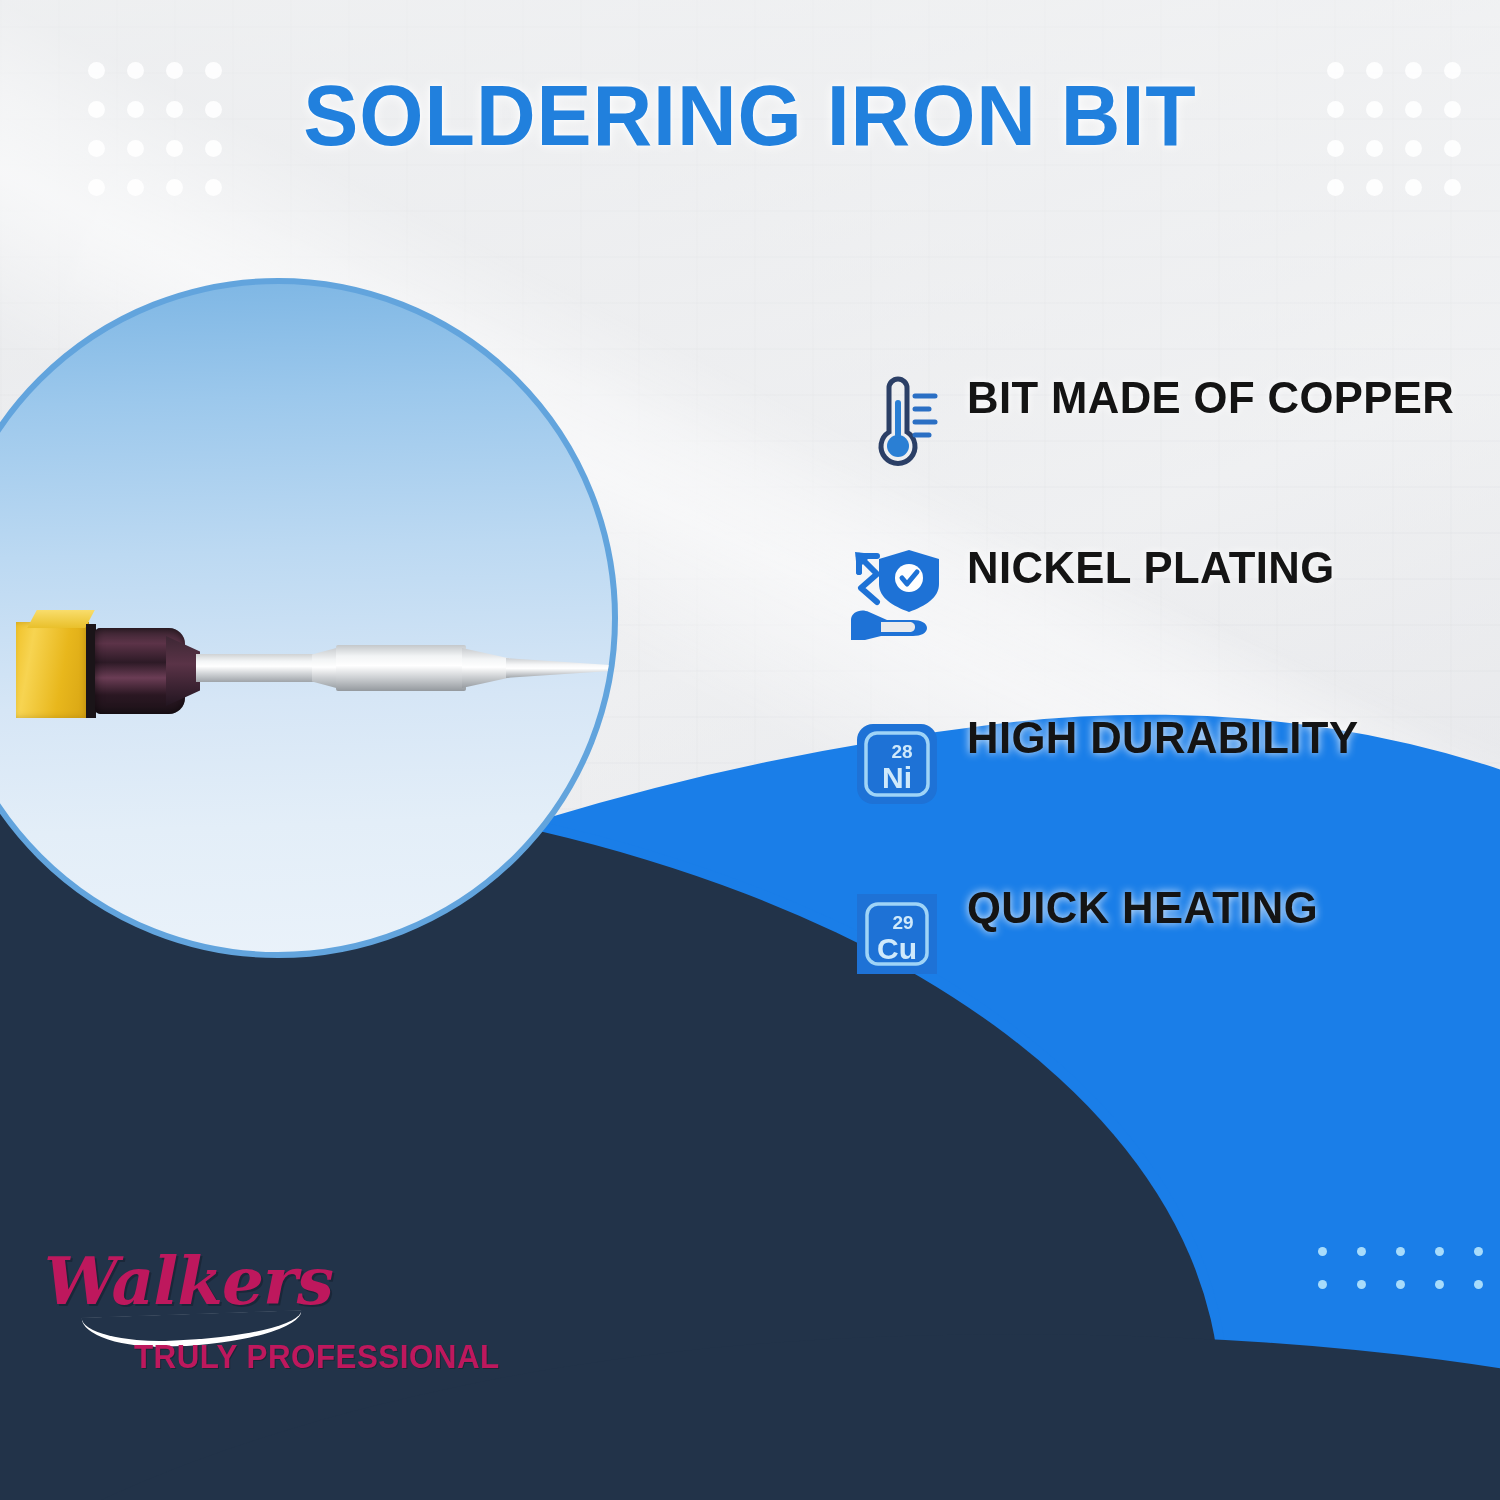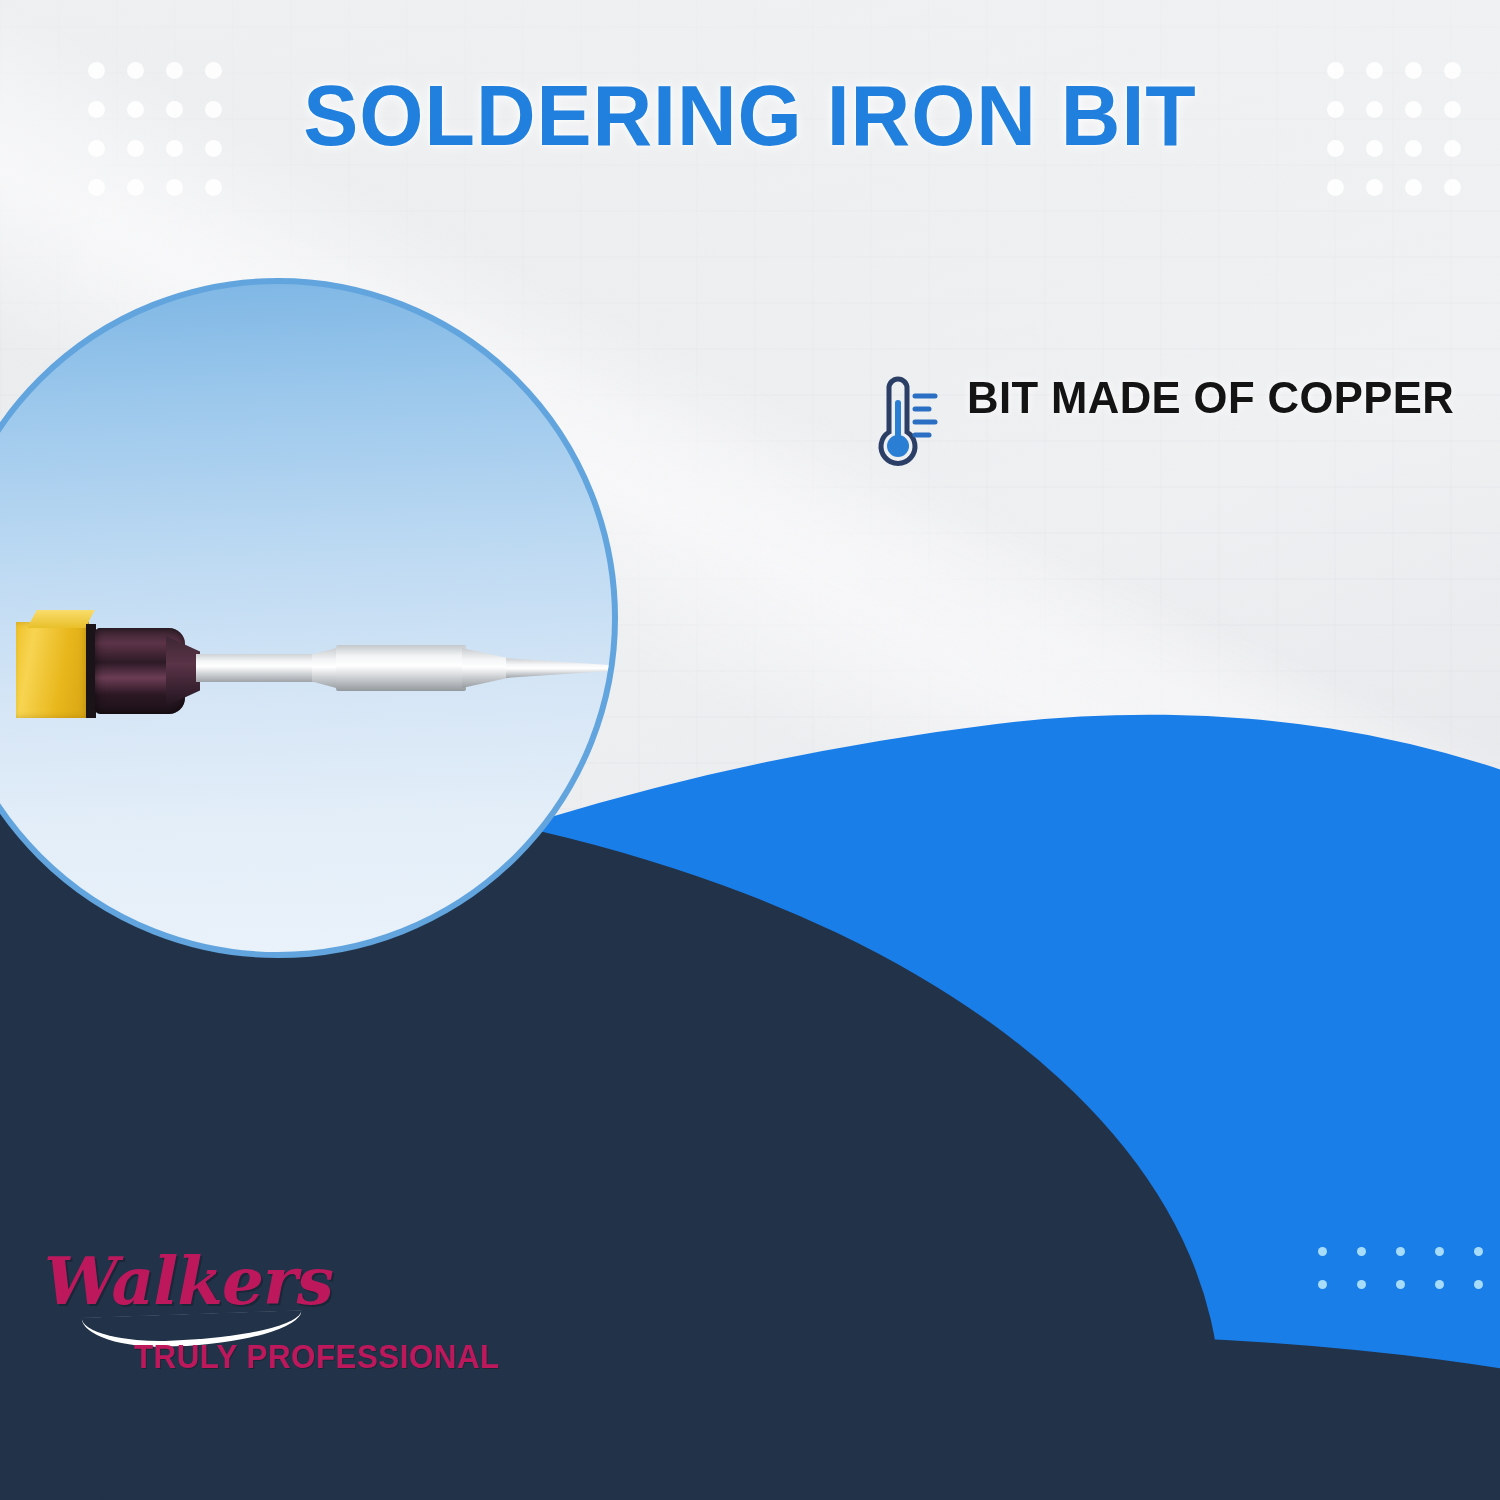--- a/index.html
+++ b/index.html
@@ -425,22 +425,64 @@
             <line x1="66" y1="20" x2="86" y2="20"></line>
             <line x1="66" y1="33" x2="80" y2="33"></line>
             <line x1="66" y1="46" x2="86" y2="46"></line>
             <line x1="66" y1="59" x2="80" y2="59"></line>
           </g>
         </svg>
       </div>
       <div class="feature-label">BIT MADE OF COPPER</div>
     </div>
 
-
-
+    <div class="feature-row">
+      <div class="feature-icon">
+        <svg width="100" height="96" viewBox="0 0 100 96">
+
+          <g stroke="#1e72d6" stroke-width="6" fill="none" stroke-linecap="round" stroke-linejoin="round">
+            <path d="M30 10 L12 10 M12 10 L12 26 M12 10 L30 28 L14 42 L30 56"></path>
+          </g>
+          <path d="M12 10 L12 26 M12 10 L28 10" stroke="#1e72d6" stroke-width="6" fill="none" stroke-linecap="round"></path>
+          <polygon points="8,6 26,8 10,24" fill="#1e72d6"></polygon>
+
+          <path d="M62 4 L92 13 V38 C92 52 78 60 62 66 C46 60 32 52 32 38 V13 Z" fill="#1e72d6"></path>
+          <circle cx="62" cy="32" r="14" fill="#ffffff"></circle>
+          <path d="M55 32 L60 38 L70 26" stroke="#1e72d6" stroke-width="5" fill="none" stroke-linecap="round" stroke-linejoin="round"></path>
+
+          <path d="M4 74 C4 66 14 62 22 66 L40 74 L66 74 C74 74 80 77 80 82 C80 87 74 90 66 90 L34 90 L18 94 L4 94 Z" fill="#1e72d6"></path>
+          <path d="M34 76 L62 76 C66 76 68 78 68 81 C68 84 66 86 62 86 L34 86 Z" fill="#e9eaec"></path>
+        </svg>
+      </div>
+      <div class="feature-label">NICKEL PLATING</div>
+    </div>
+
+    <div class="feature-row">
+      <div class="feature-icon">
+        <svg width="84" height="84" viewBox="0 0 84 84">
+          <rect x="2" y="2" width="80" height="80" rx="16" fill="#1e72d6"></rect>
+          <rect x="11" y="11" width="62" height="62" rx="11" fill="none" stroke="#9fd4f7" stroke-width="3.5"></rect>
+          <text x="47" y="36" font-family="'Liberation Sans', sans-serif" font-size="19" font-weight="bold" fill="#cfe9fb" text-anchor="middle">28</text>
+          <text x="42" y="66" font-family="'Liberation Sans', sans-serif" font-size="30" font-weight="bold" fill="#cfe9fb" text-anchor="middle">Ni</text>
+        </svg>
+      </div>
+      <div class="feature-label">HIGH DURABILITY</div>
+    </div>
+
+    <div class="feature-row">
+      <div class="feature-icon">
+        <svg width="84" height="84" viewBox="0 0 84 84">
+          <rect x="2" y="2" width="80" height="80" fill="#1e72d6"></rect>
+          <rect x="12" y="12" width="60" height="60" rx="11" fill="none" stroke="#9fd4f7" stroke-width="3.5"></rect>
+          <text x="48" y="37" font-family="'Liberation Sans', sans-serif" font-size="19" font-weight="bold" fill="#cfe9fb" text-anchor="middle">29</text>
+          <text x="42" y="67" font-family="'Liberation Sans', sans-serif" font-size="30" font-weight="bold" fill="#cfe9fb" text-anchor="middle">Cu</text>
+        </svg>
+      </div>
+      <div class="feature-label">QUICK HEATING</div>
+    </div>
 
   </div>
 
   <div id="logo">
     <div id="logo-wordmark">Walkers</div>
     <div id="logo-swoosh"></div>
     <div id="logo-tagline">TRULY PROFESSIONAL</div>
   </div>
 
 </div>

